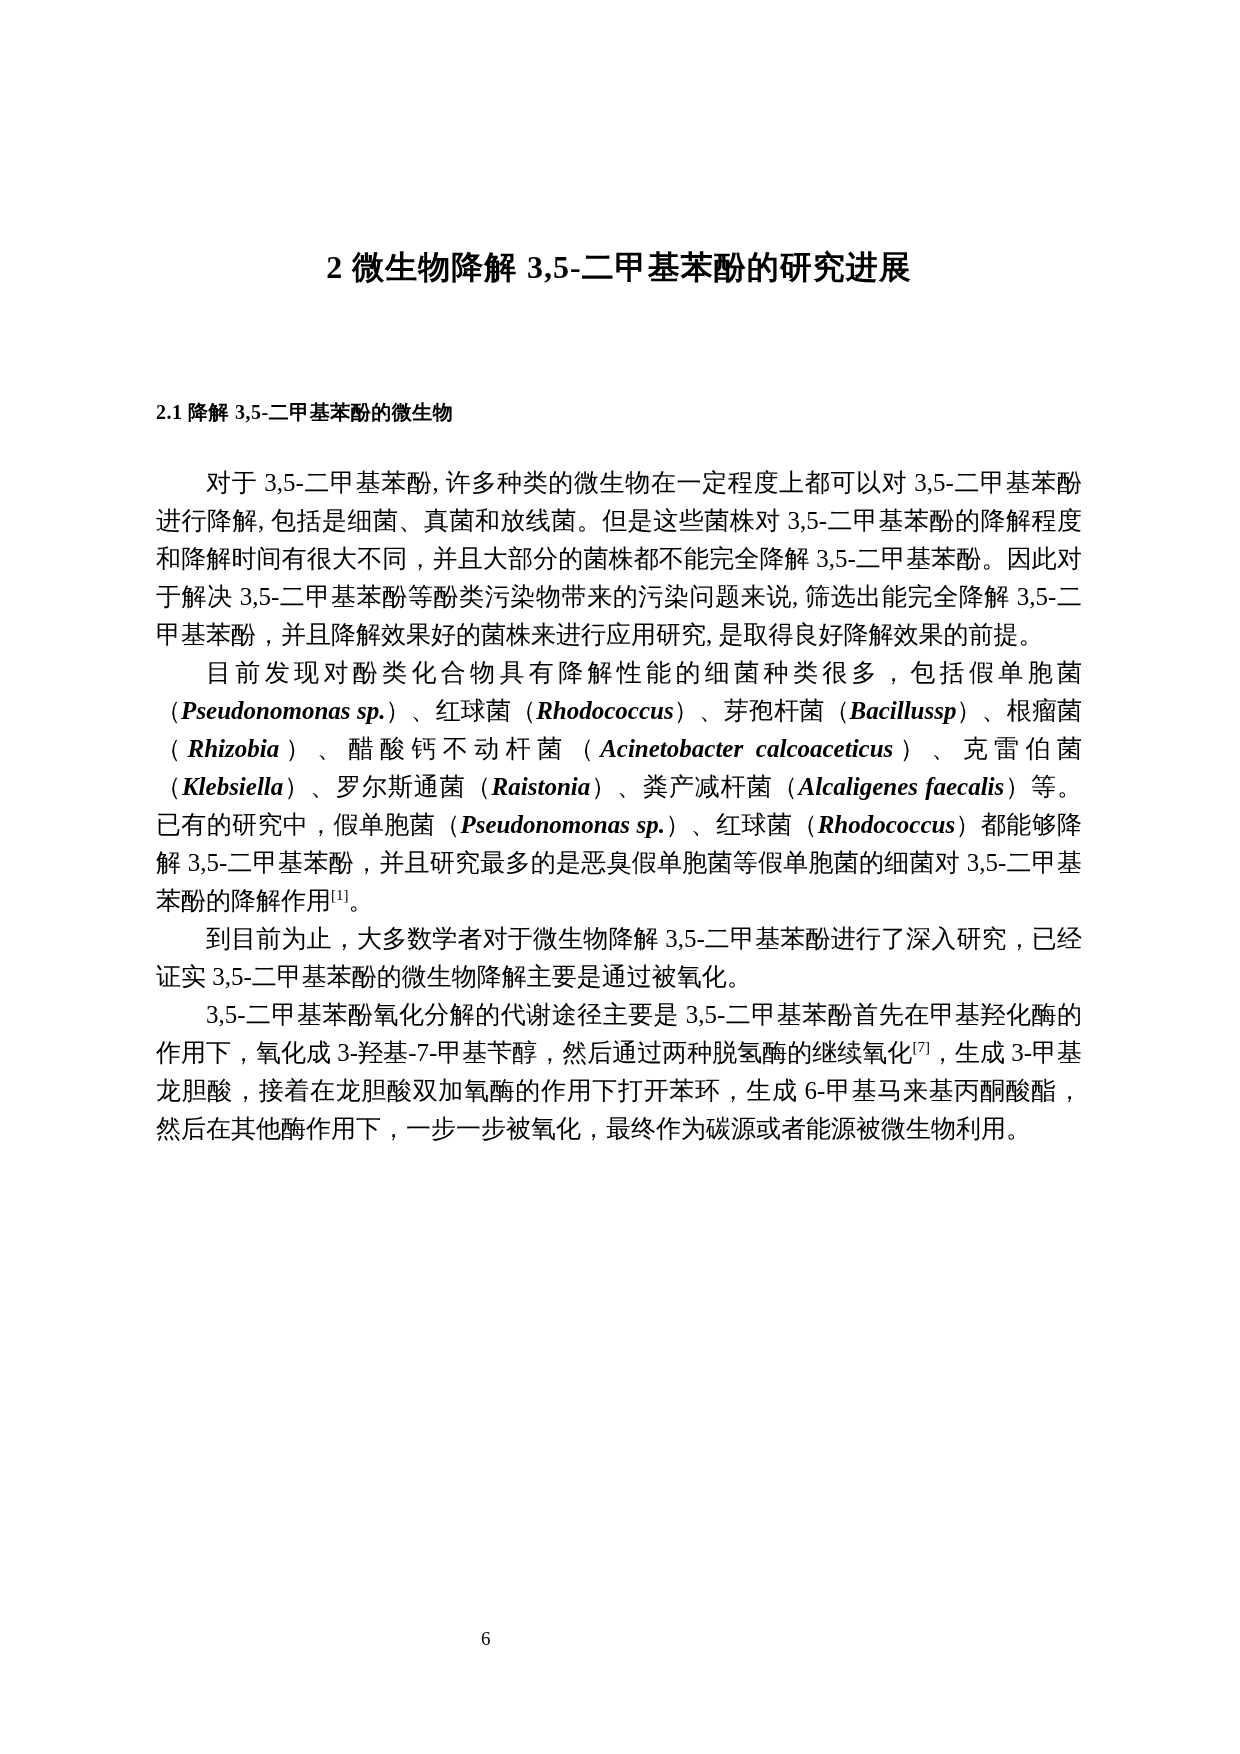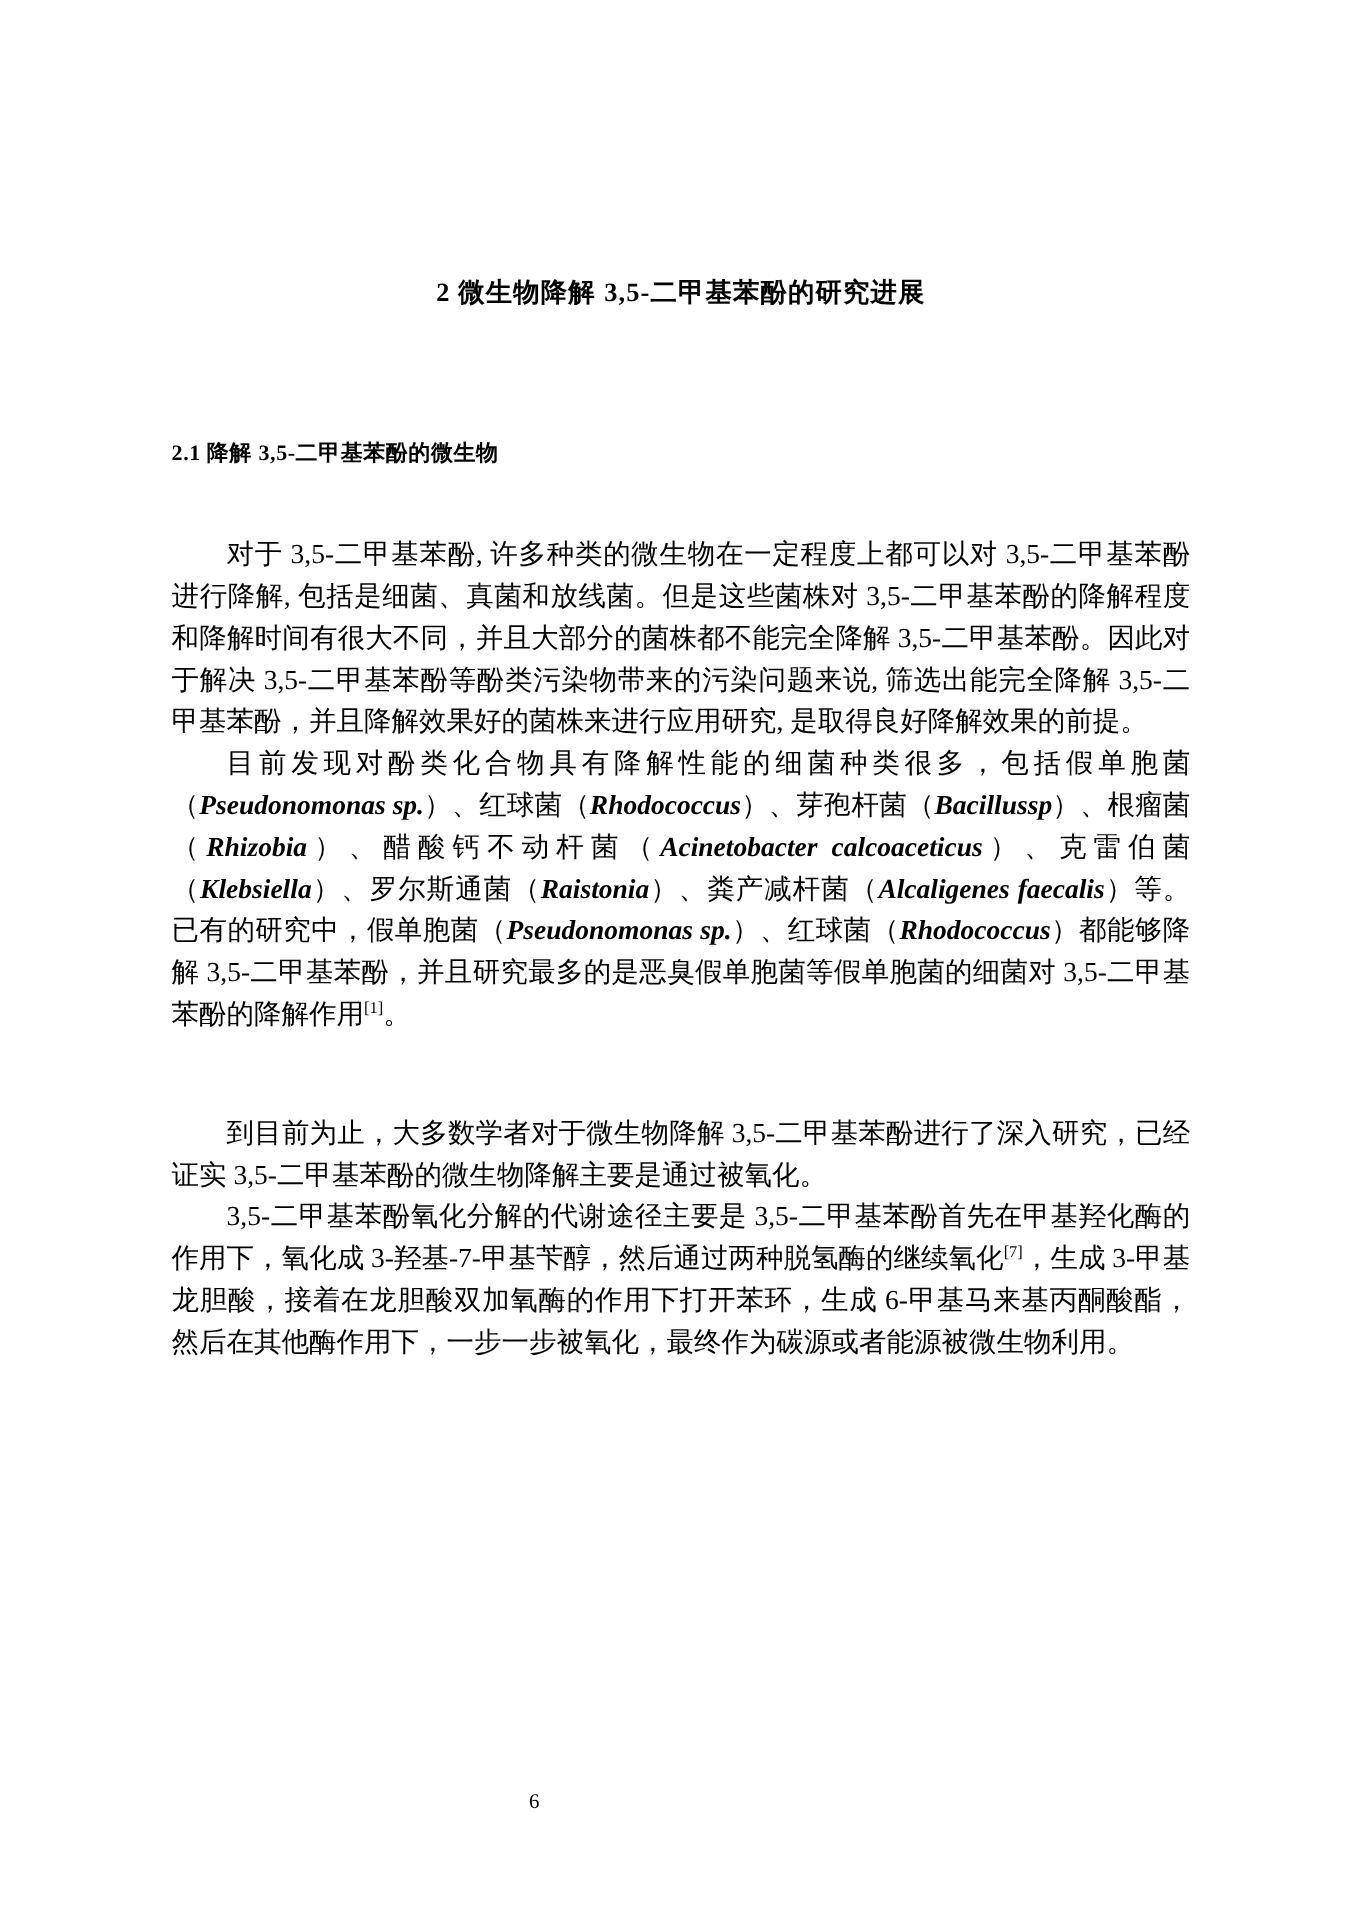--- a/index.html
+++ b/index.html
@@ -19,39 +19,39 @@
   }
   .content {
     position: absolute;
     left: 156px;
     top: 0;
     width: 926px;
   }
   .doc-title {
     margin: 0;
     padding-top: 246px;
-    font-size: 24px;
+    font-size: 32px;
     line-height: 42px;
     font-weight: 700;
     text-align: center;
     font-family: "Liberation Sans", "DejaVu Sans", sans-serif;
     letter-spacing: 1px;
   }
   .sec-heading {
     margin: 0;
     font-size: 20px;
     line-height: 40px;
     font-weight: 700;
     font-family: "Liberation Sans", "DejaVu Sans", sans-serif;
     letter-spacing: 0.5px;
   }
   #doc-sections > h2:nth-of-type(1) { margin-top: 104px; }
   #doc-sections > h2:nth-of-type(2) { margin-top: 37px; }
-  #doc-sections > div.sec-paras:nth-of-type(1) { margin-top: 54px; }
-  #doc-sections > div.sec-paras:nth-of-type(2) { margin-top: 70px; }
+  #doc-sections > div.sec-paras:nth-of-type(1) { margin-top: 32px; }
+  #doc-sections > div.sec-paras:nth-of-type(2) { }
   .body-para {
     margin: 0;
     font-size: 25px;
     line-height: 38px;
     text-align: justify;
     text-indent: 2em;
   }
   .body-para .italic {
     font-style: italic;
     font-weight: bold;

